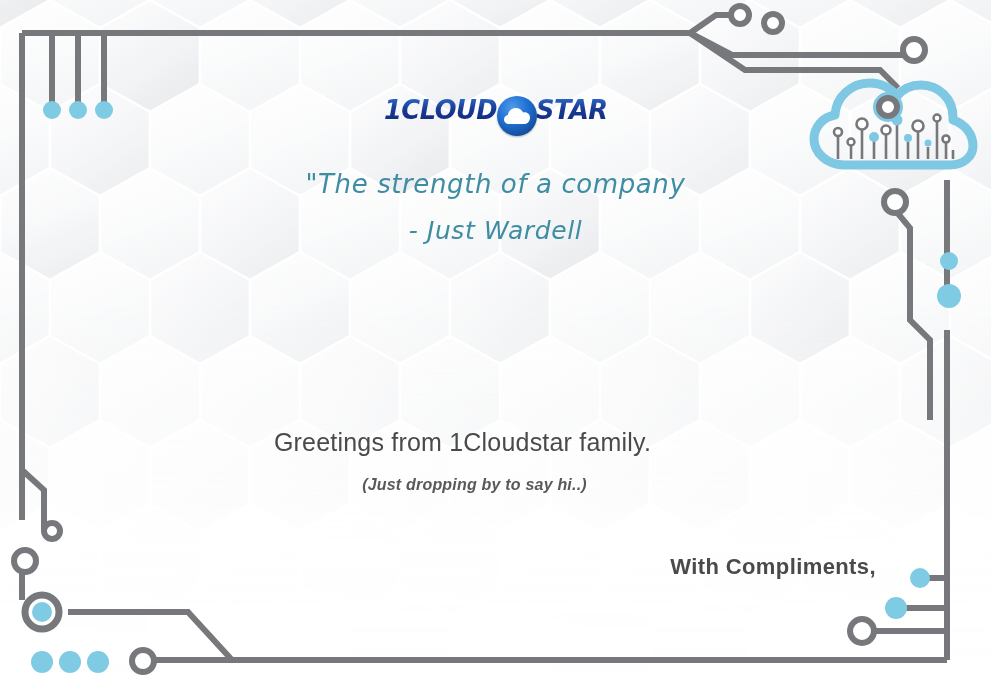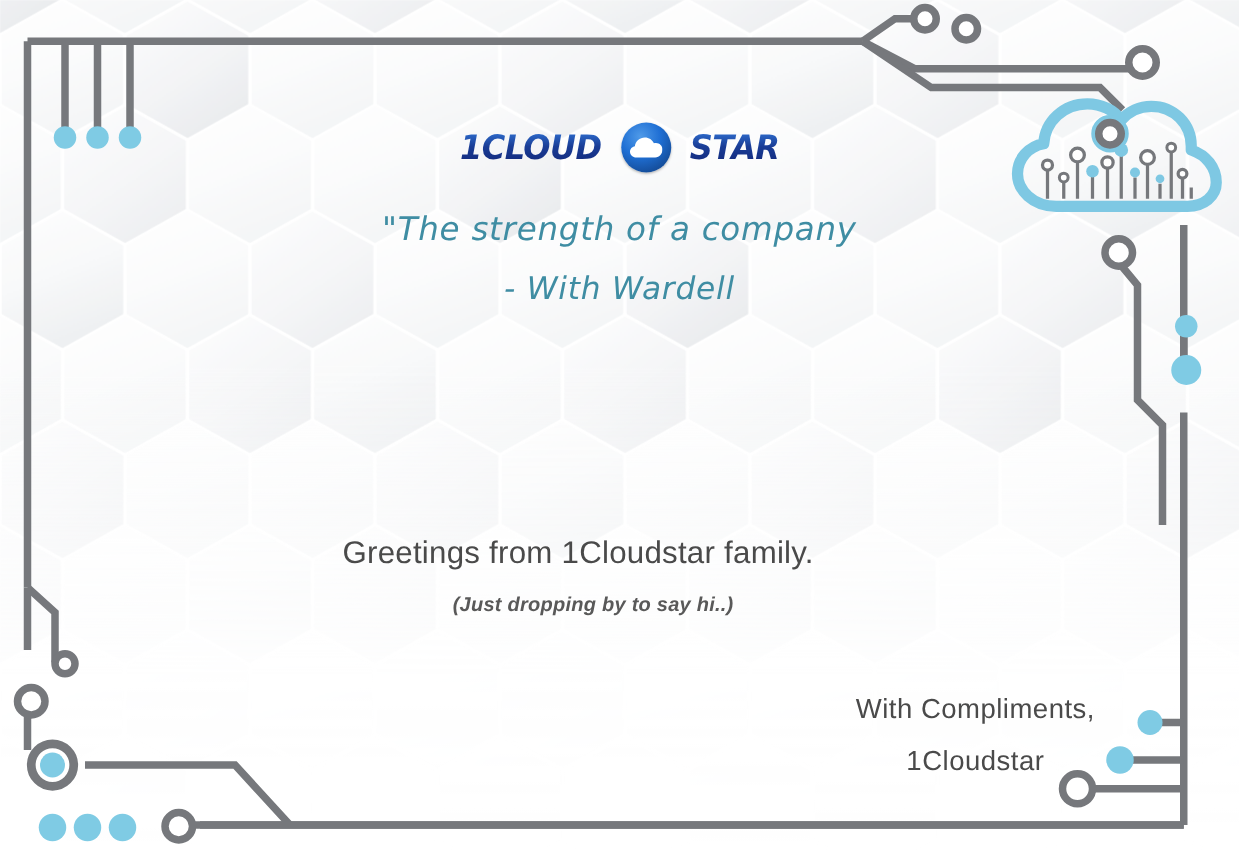--- a/index.html
+++ b/index.html
@@ -48,23 +48,23 @@
   .logo-wrap {
     position: absolute;
     left: 0;
     top: 96px;
     width: 991px;
     text-align: center;
     height: 44px;
   }
   .logo-inner {
     display: inline-flex;
-    align-items: center;
+    align-items: flex-start;
     justify-content: center;
-    gap: 16px;
+    gap: 0px;
     height: 44px;
   }
   .logo-text {
     font-family: "DejaVu Sans", sans-serif;
     font-style: italic;
     font-weight: bold;
     font-size: 27px;
     letter-spacing: -0.5px;
     background: linear-gradient(180deg, #2f6fd0 0%, #1a3d96 45%, #12287a 100%);
     -webkit-background-clip: text;
@@ -137,21 +137,22 @@
     letter-spacing: 0.2px;
     line-height: 34px;
     margin-top: 8px;
     padding-left: 24px;
   }
 
   .signoff-block {
     position: absolute;
     right: 115px;
     top: 546px;
-    text-align: center;
+    text-align: left;
+    font-weight: bold;
   }
   .signoff-line {
     font-family: "Liberation Sans", sans-serif;
     font-size: 22px;
     color: #4a4a4a;
     letter-spacing: 0.4px;
     line-height: 42px;
   }
 </style>
 </head>
@@ -438,27 +439,26 @@
                      C 15.1,1 17.9,2.9 19.1,5.6 C 19.6,5.4 20.2,5.3 20.8,5.3
                      C 23.7,5.3 26,7.6 26,10.4 C 26,13.9 23.6,17 20.2,17 Z" fill="#ffffff"></path>
           </svg>
         </span>
         <span class="logo-text right">STAR</span>
       </span>
     </div>
 
     <div class="quote-block">
       <div class="quote-line">"The strength of a company</div>
-      <div class="quote-author">- With Wardell</div>
+      <div class="quote-author">- Just Wardell</div>
     </div>
 
     <div class="greeting-block">
       <div class="greeting-main">Greetings from 1Cloudstar family.</div>
       <div class="greeting-sub">(Just dropping by to say hi..)</div>
     </div>
 
     <div class="signoff-block">
       <div class="signoff-line">With Compliments,</div>
-      <div class="signoff-line">1Cloudstar</div>
     </div>
 
   </div>
 </div>
 
 </body></html>

